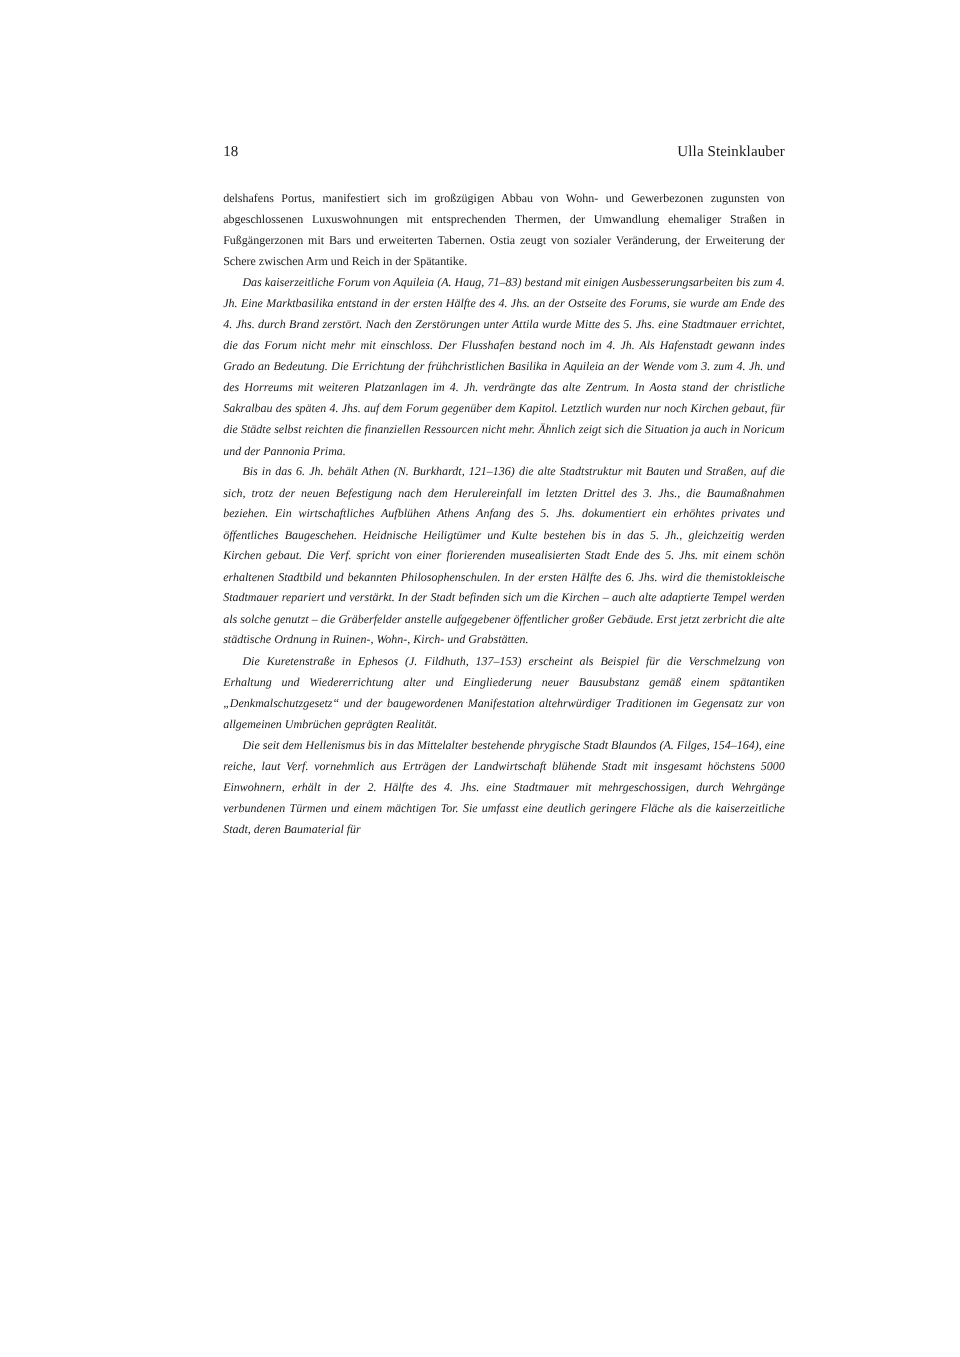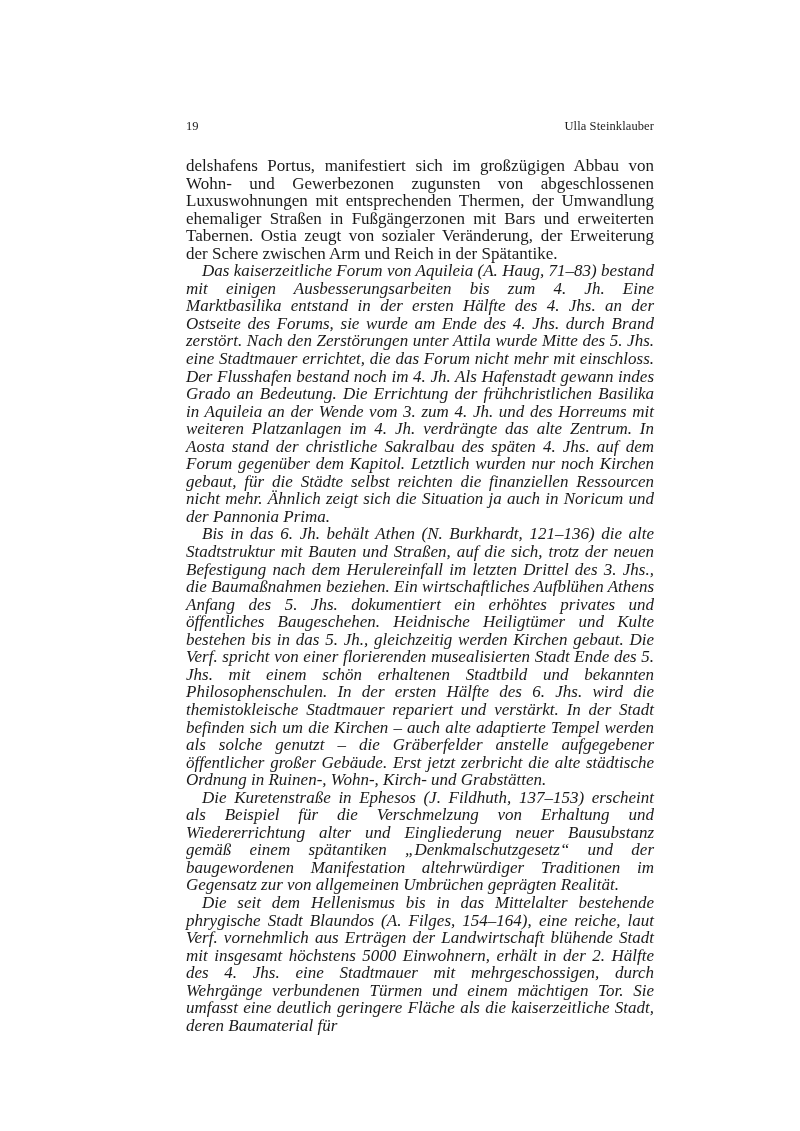--- a/index.html
+++ b/index.html
@@ -42,21 +42,21 @@
     top: 0;
     text-align: right;
     font-size: 12.5px;
     letter-spacing: 0.1px;
   }
   .textblock {
     position: absolute;
     top: 157px;
     left: 186px;
     width: 468px;
-    font-size: 17px;
+    font-size: 10px;
     line-height: 17.55px;
     text-align: justify;
     text-justify: inter-word;
     hyphens: manual;
   }
   .textblock p {
     margin: 0;
     text-indent: 0;
   }
   .textblock p.indent {
@@ -66,21 +66,21 @@
   .textblock p:last-child {
     
   }
 </style>
 </head>
 <body>
 
 <div class="page">
 
   <div class="running-head">
-    <span class="folio">19</span>
+    <span class="folio">18</span>
     <span class="title">Ulla Steinklauber</span>
   </div>
 
   <div class="textblock">
     <p>delshafens Portus, manifestiert sich im großzügigen Abbau von Wohn- und Gewerbezonen zugunsten von abgeschlossenen Luxuswohnungen mit entsprechenden Thermen, der Umwandlung ehemaliger Straßen in Fußgängerzonen mit Bars und erweiterten Tabernen. Ostia zeugt von sozialer Veränderung, der Erweiterung der Schere zwischen Arm und Reich in der Spätantike.</p>
     <p class="indent">Das kaiserzeitliche Forum von Aquileia (A. Haug, 71–83) bestand mit einigen Ausbesserungsarbeiten bis zum 4. Jh. Eine Marktbasilika entstand in der ersten Hälfte des 4. Jhs. an der Ostseite des Forums, sie wurde am Ende des 4. Jhs. durch Brand zerstört. Nach den Zerstörungen unter Attila wurde Mitte des 5. Jhs. eine Stadtmauer errichtet, die das Forum nicht mehr mit einschloss. Der Flusshafen bestand noch im 4. Jh. Als Hafenstadt gewann indes Grado an Bedeutung. Die Errichtung der frühchristlichen Basilika in Aquileia an der Wende vom 3. zum 4. Jh. und des Horreums mit weiteren Platzanlagen im 4. Jh. verdrängte das alte Zentrum. In Aosta stand der christliche Sakralbau des späten 4. Jhs. auf dem Forum gegenüber dem Kapitol. Letztlich wurden nur noch Kirchen gebaut, für die Städte selbst reichten die finanziellen Ressourcen nicht mehr. Ähnlich zeigt sich die Situation ja auch in Noricum und der Pannonia Prima.</p>
     <p class="indent">Bis in das 6. Jh. behält Athen (N. Burkhardt, 121–136) die alte Stadtstruktur mit Bauten und Straßen, auf die sich, trotz der neuen Befestigung nach dem Herulereinfall im letzten Drittel des 3. Jhs., die Baumaßnahmen beziehen. Ein wirtschaftliches Aufblühen Athens Anfang des 5. Jhs. dokumentiert ein erhöhtes privates und öffentliches Baugeschehen. Heidnische Heiligtümer und Kulte bestehen bis in das 5. Jh., gleichzeitig werden Kirchen gebaut. Die Verf. spricht von einer florierenden musealisierten Stadt Ende des 5. Jhs. mit einem schön erhaltenen Stadtbild und bekannten Philosophenschulen. In der ersten Hälfte des 6. Jhs. wird die themistokleische Stadtmauer repariert und verstärkt. In der Stadt befinden sich um die Kirchen – auch alte adaptierte Tempel werden als solche genutzt – die Gräberfelder anstelle aufgegebener öffentlicher großer Gebäude. Erst jetzt zerbricht die alte städtische Ordnung in Ruinen-, Wohn-, Kirch- und Grabstätten.</p>
     <p class="indent">Die Kuretenstraße in Ephesos (J. Fildhuth, 137–153) erscheint als Beispiel für die Verschmelzung von Erhaltung und Wiedererrichtung alter und Eingliederung neuer Bausubstanz gemäß einem spätantiken „Denkmalschutzgesetz“ und der baugewordenen Manifestation altehrwürdiger Traditionen im Gegensatz zur von allgemeinen Umbrüchen geprägten Realität.</p>
     <p class="indent">Die seit dem Hellenismus bis in das Mittelalter bestehende phrygische Stadt Blaundos (A. Filges, 154–164), eine reiche, laut Verf. vornehmlich aus Erträgen der Landwirtschaft blühende Stadt mit insgesamt höchstens 5000 Einwohnern, erhält in der 2. Hälfte des 4. Jhs. eine Stadtmauer mit mehrgeschossigen, durch Wehrgänge verbundenen Türmen und einem mächtigen Tor. Sie umfasst eine deutlich geringere Fläche als die kaiserzeitliche Stadt, deren Baumaterial für</p>
   </div>

